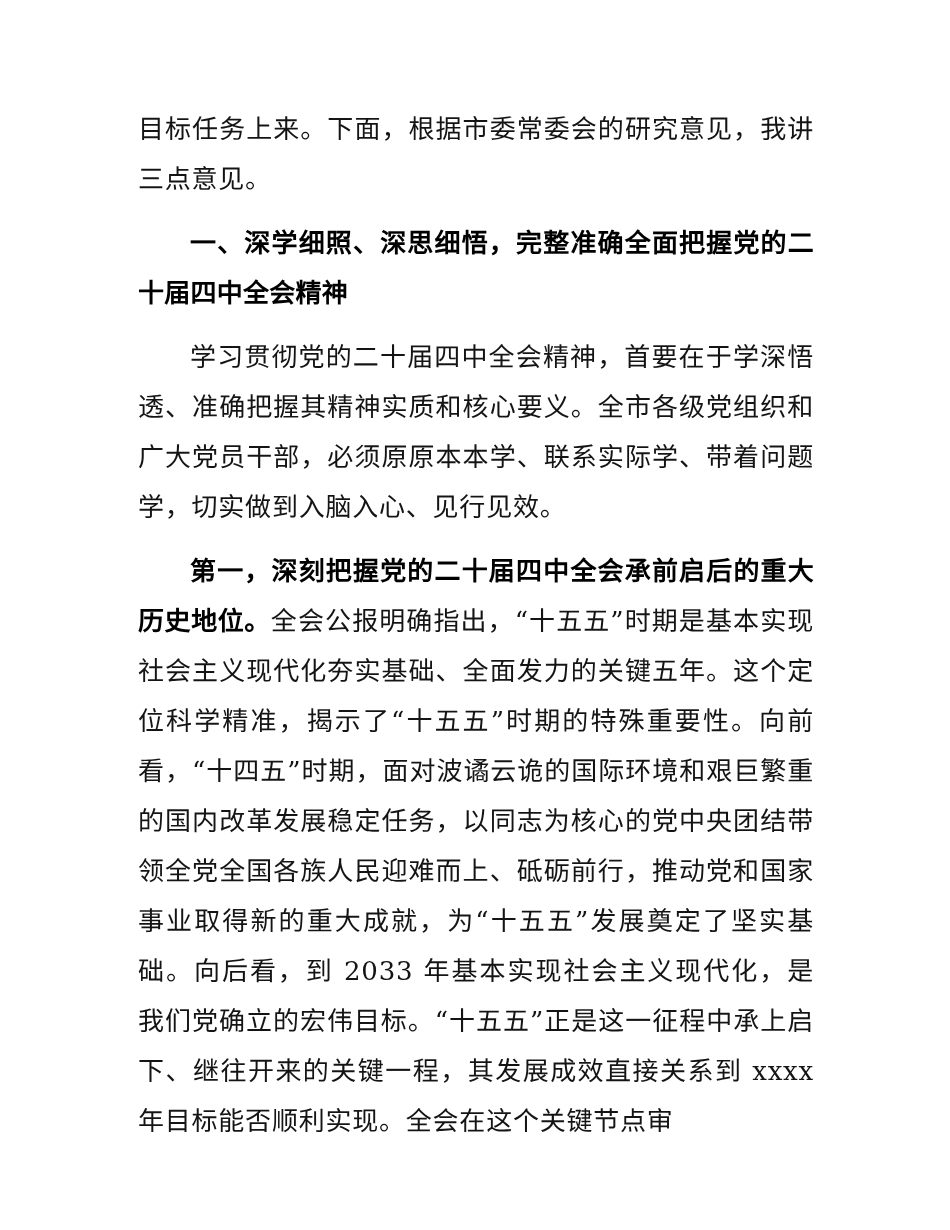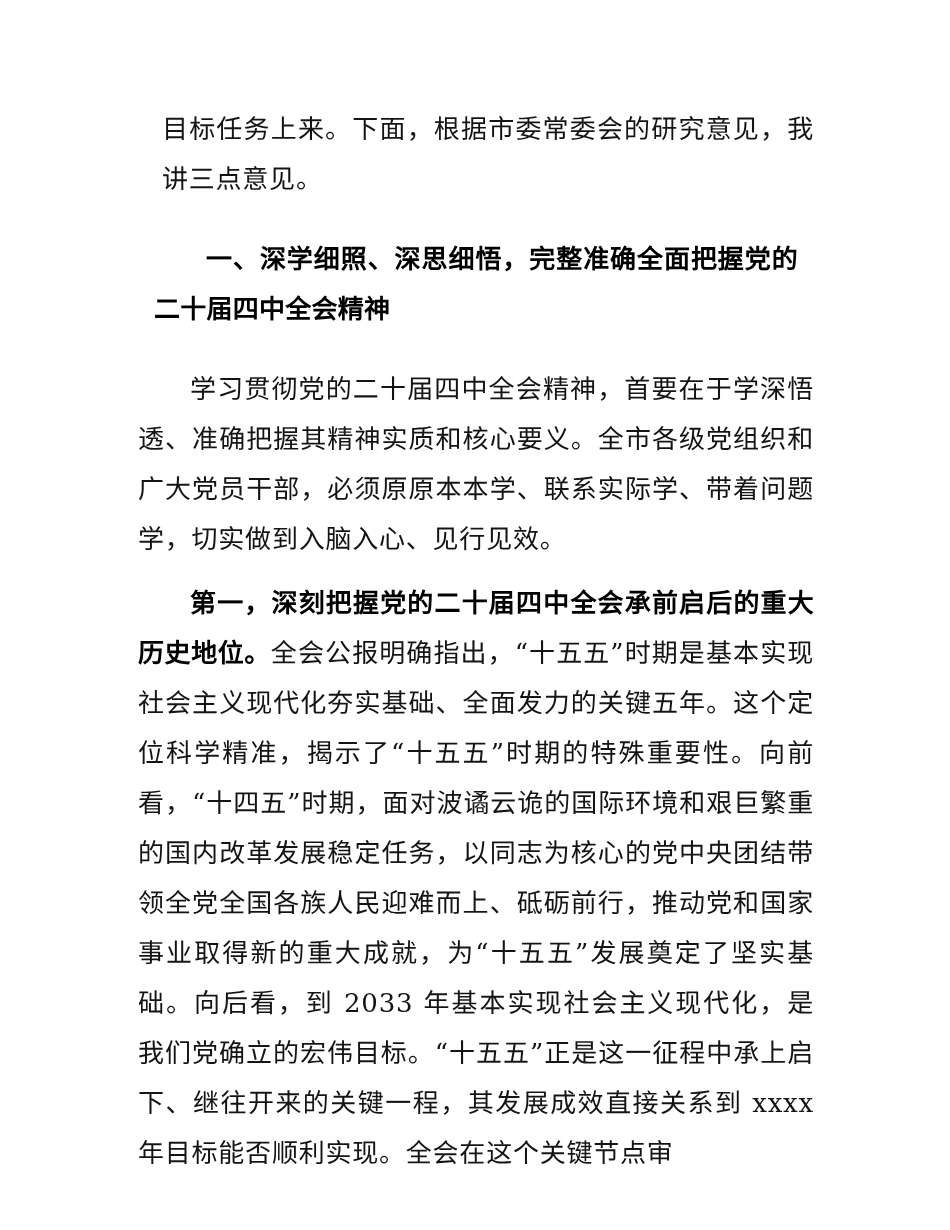--- a/index.html
+++ b/index.html
@@ -40,33 +40,32 @@
     text-indent: 2em;
     margin: 0;
     letter-spacing: 0.03em;
     color: #141414;
     font-weight: 400;
   }
 
   
   .para.cont {
     text-indent: 0;
-    margin-left: 24px;
   }
 
   
   .heading {
     font-family: "DejaVu Sans", "Liberation Sans", sans-serif;
     font-size: 26px;
     line-height: 50px;
     font-weight: 700;
     text-align: justify;
     text-justify: inter-ideograph;
     text-indent: 2em;
-    margin: 16px;
+    margin: 0;
     letter-spacing: 0.01em;
     color: #000000;
   }
 
   
   .lead {
     font-family: "DejaVu Sans", "Liberation Sans", sans-serif;
     font-weight: 700;
     letter-spacing: 0.01em;
     color: #000000;

